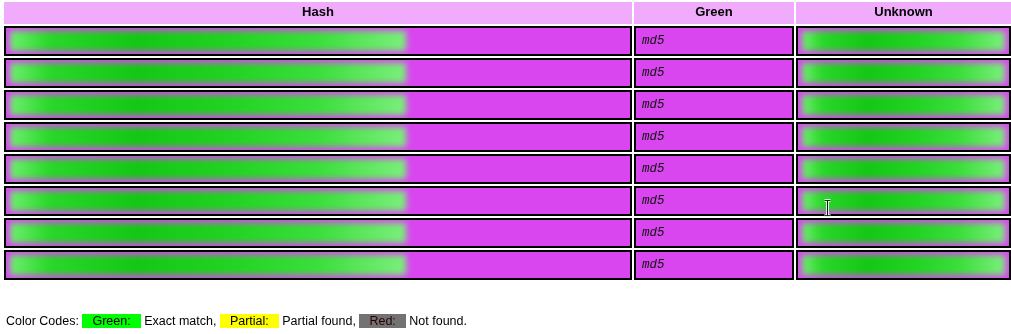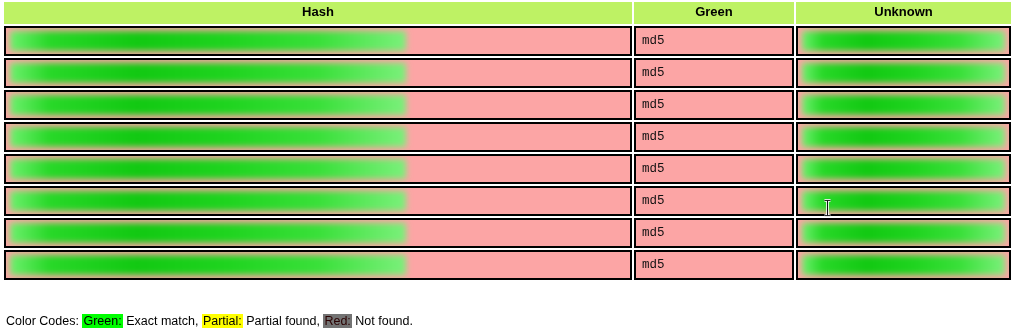--- a/index.html
+++ b/index.html
@@ -26,40 +26,40 @@
     border-spacing: 2px 2px;
     table-layout: fixed;
   }
 
   .results-table thead th {
     font-weight: bold;
     font-size: 13px;
     font-family: "Liberation Sans", sans-serif;
     text-align: center;
     padding: 2px 0 5px 0;
-    background: #bef264;
+    background: #f0abfc;
     border: none;
     color: #000000;
   }
 
   .col-hash  { width: 628px; }
   .col-type  { width: 160px; }
   .col-result{ width: 215px; }
 
   .results-table tbody td {
     height: 26px;
     padding: 0;
     border: 2px solid #000000;
     vertical-align: middle;
     overflow: hidden;
     position: relative;
   }
 
   
-  td.green  { background: #fca5a5; }
+  td.green  { background: #d946ef; font-style: italic; }
   td.red    { background: #fd0000; }
 
   
   .cell-text {
     display: block;
     font-family: "Liberation Mono", "DejaVu Sans Mono", monospace;
     font-size: 12.5px;
     line-height: 26px;
     padding-left: 6px;
     color: #111111;
@@ -97,21 +97,21 @@
     position: absolute;
     left: 6px;
     top: 314px;
     font-family: "Liberation Sans", sans-serif;
     font-size: 12.5px;
     color: #000000;
     white-space: nowrap;
   }
   .legend .legend-title { font-weight: normal; }
   .legend .swatch {
-    padding: 0 1px;
+    padding: 0 10px;
     color: #000000;
   }
   .legend .swatch.sw-green  { background: #00ff00; }
   .legend .swatch.sw-yellow { background: #ffff00; }
   .legend .swatch.sw-red    { background: #737373; color: #2a0000; }
 
   
   .text-cursor {
     position: absolute;
     left: 823px;

